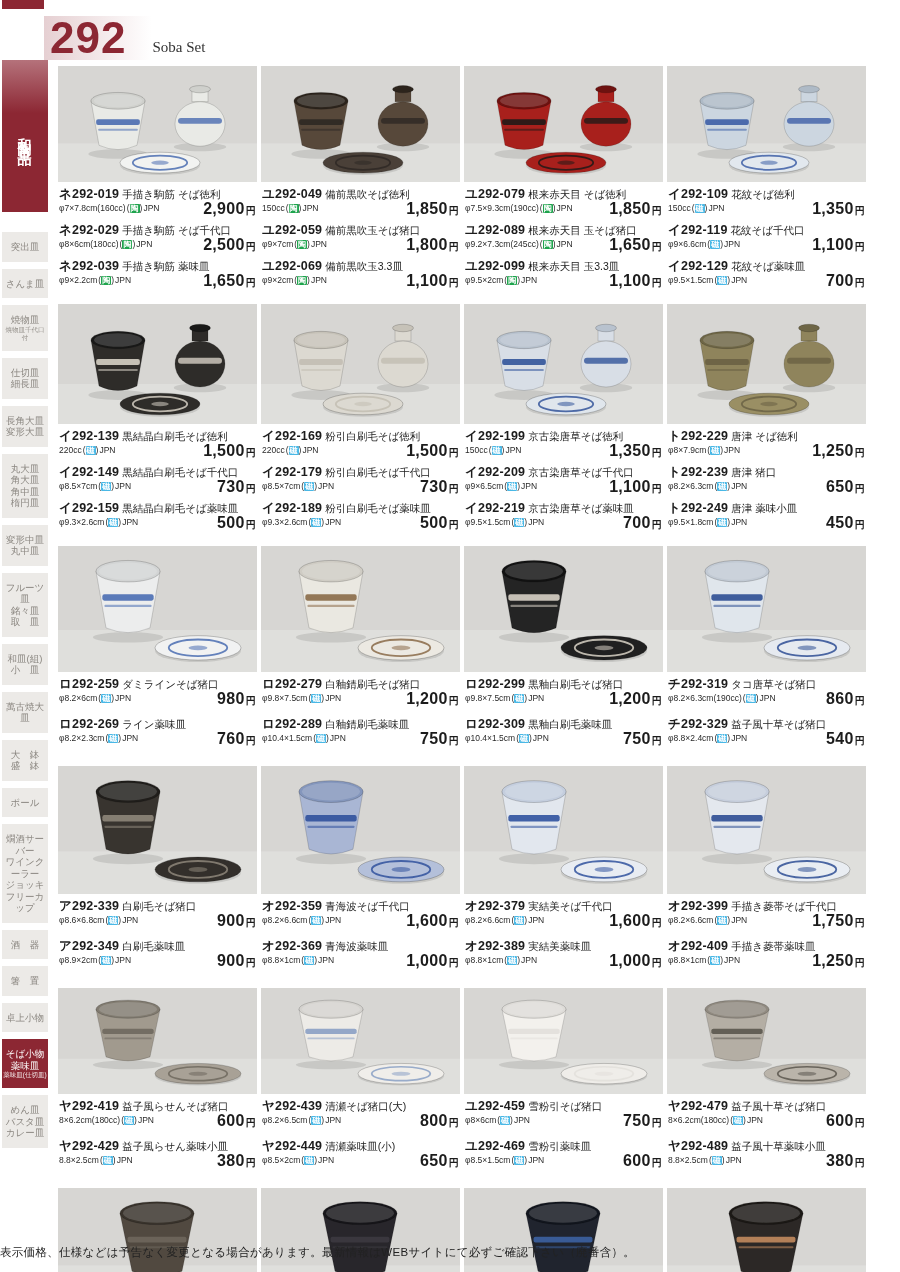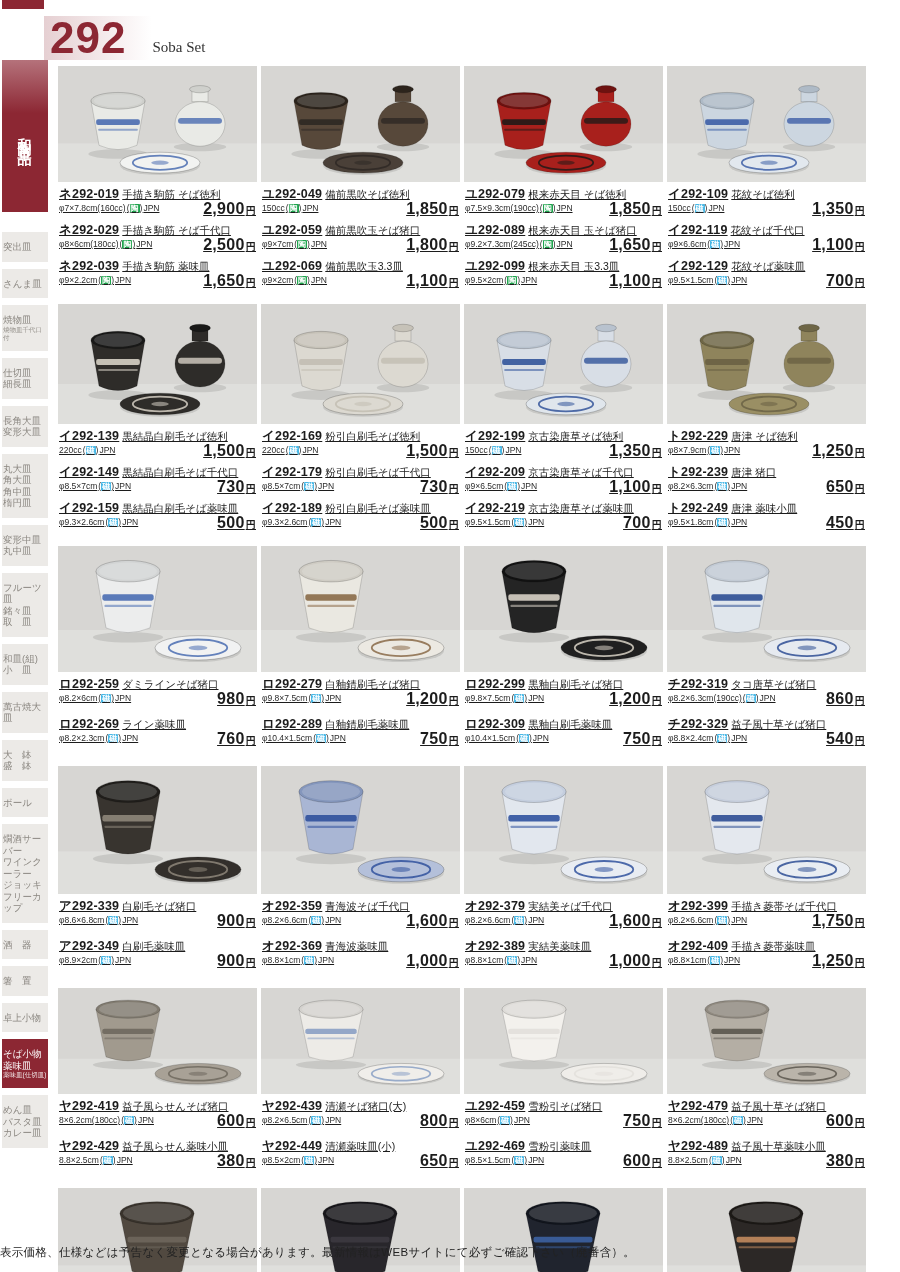--- a/index.html
+++ b/index.html
@@ -22,37 +22,37 @@
   .sidebar{position:absolute;left:2px;top:60px;width:48px;}
   .sb-tab{
     width:46px;height:152px;margin-bottom:20px;
     background:linear-gradient(180deg,#b5727b 0%,#8c2733 35%,#8c2733 100%);
     color:#fff;font-weight:bold;font-size:14px;letter-spacing:5px;
     writing-mode:vertical-rl;text-orientation:upright;
     display:flex;align-items:center;justify-content:center;
   }
   .sb-item{
     background:#eceae7;color:#8b8781;font-size:9.5px;line-height:11.5px;
-    padding:9px 1px;margin-bottom:7px;width:46px;box-sizing:border-box;
+    text-align:center;padding:9px 1px;margin-bottom:7px;width:46px;box-sizing:border-box;
   }
   .sb-item.active{background:#8c2733;color:#ffffff;}
   .sb-sub{font-size:6.5px;line-height:8px;opacity:.9;}
   
   .grid{position:absolute;left:58px;top:66px;width:808px;}
   .prow{display:flex;gap:4px;margin-bottom:6px;}
   .cell{width:199px;flex:0 0 199px;}
   .photo{width:199px;background:#d7d6d3;overflow:hidden;}
   .photo svg{display:block;width:100%;height:100%;}
   .prow:nth-child(1) .photo{height:116px;}
   .prow:nth-child(2) .photo{height:120px;}
   .prow:nth-child(3) .photo{height:126px;}
   .prow:nth-child(4) .photo{height:128px;}
   .prow:nth-child(5) .photo{height:106px;}
   .prow:nth-child(6) .photo{height:116px;}
-  .info{padding:4px 1px 4px 1px;min-height:56px;text-decoration:underline;}
+  .info{padding:4px 1px 4px 1px;min-height:56px;}
   .prow:nth-child(6) .info{min-height:34px;}
   .p-item{margin-bottom:4px;}
   .prow:nth-child(n+3) .p-item{margin-bottom:8px;}
   .p-line1{white-space:nowrap;overflow:hidden;line-height:13px;}
   .p-code{font-weight:bold;font-size:12.5px;letter-spacing:0.2px;}
   .p-name{font-size:10.5px;margin-left:3px;}
   .p-line2{display:flex;align-items:flex-start;line-height:15px;white-space:nowrap;}
   .p-size{font-size:8.5px;color:#2a2a2a;}
   .p-mark{font-size:8.5px;color:#2a2a2a;margin:0 1px;}
   .mbox{font-style:normal;font-size:8px;font-weight:bold;color:#fff;padding:0 1px;border-radius:1px;}

